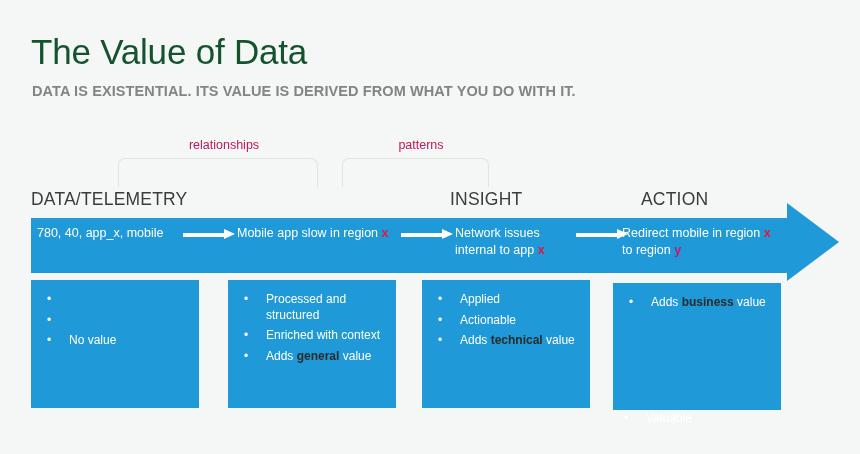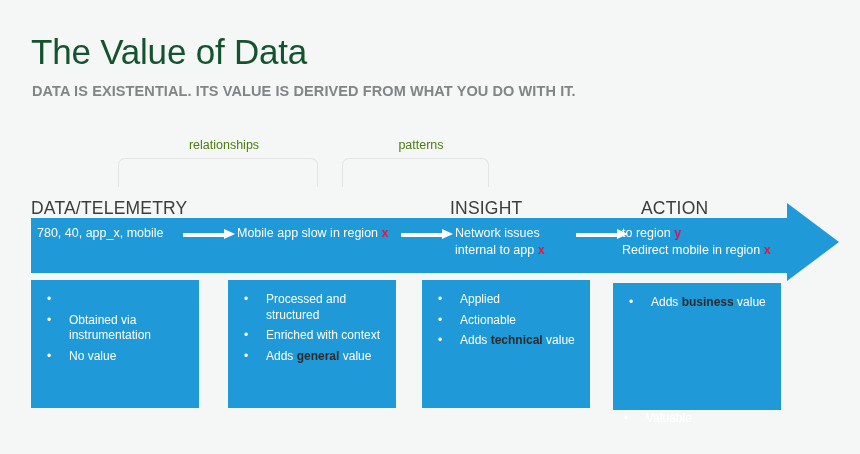--- a/index.html
+++ b/index.html
@@ -46,31 +46,31 @@
     position: absolute;
     border: 1px solid #e2e3e3;
     border-bottom: none;
     border-top-left-radius: 7px;
     border-top-right-radius: 7px;
     background: transparent;
   }
   .bracket-label {
     position: absolute;
     font-size: 12.5px;
-    color: #4d7c0f;
+    color: #be185d;
     white-space: nowrap;
     background: #f5f6f6;
     padding: 0 6px;
     text-align: center;
   }
 
   
   .col-head {
     position: absolute;
-    top: 198px;
+    top: 189px;
     font-size: 17.5px;
     color: #3c3c3c;
     letter-spacing: 0.2px;
     white-space: nowrap;
   }
 
   
   #band {
     position: absolute;
     left: 31px;
@@ -209,33 +209,32 @@
       <div>Network issues</div>
       <div><span>internal to app </span><span class="hl-x">x</span></div>
     </div>
 
     <div class="conn-arrow" style="left:545px; top:11px; width:52px;">
       <span class="shaft" style="width:41px;"></span>
       <span class="head" style="left:41px;"></span>
     </div>
 
     <div class="band-text" style="left:591px; top:7px;">
+      <div><span>Redirect mobile in region </span><span class="hl-x">x</span></div>
       <div><span>to region </span><span class="hl-y">y</span></div>
-      <div><span>Redirect mobile in region </span><span class="hl-x">x</span></div>
     </div>
 
   </div>
 
   <div class="detail-box" style="left:31px; top:280px; width:168px; height:128px;">
     <div class="bullet-row">
       <span class="bullet-dot">•</span>
     </div>
     <div class="bullet-row">
       <span class="bullet-dot">•</span>
-      <span class="bullet-text">Obtained via instrumentation</span>
     </div>
     <div class="bullet-row">
       <span class="bullet-dot">•</span>
       <span class="bullet-text">No value</span>
     </div>
   </div>
 
   <div class="detail-box" style="left:228px; top:280px; width:168px; height:128px;">
     <div class="bullet-row">
       <span class="bullet-dot">•</span>

